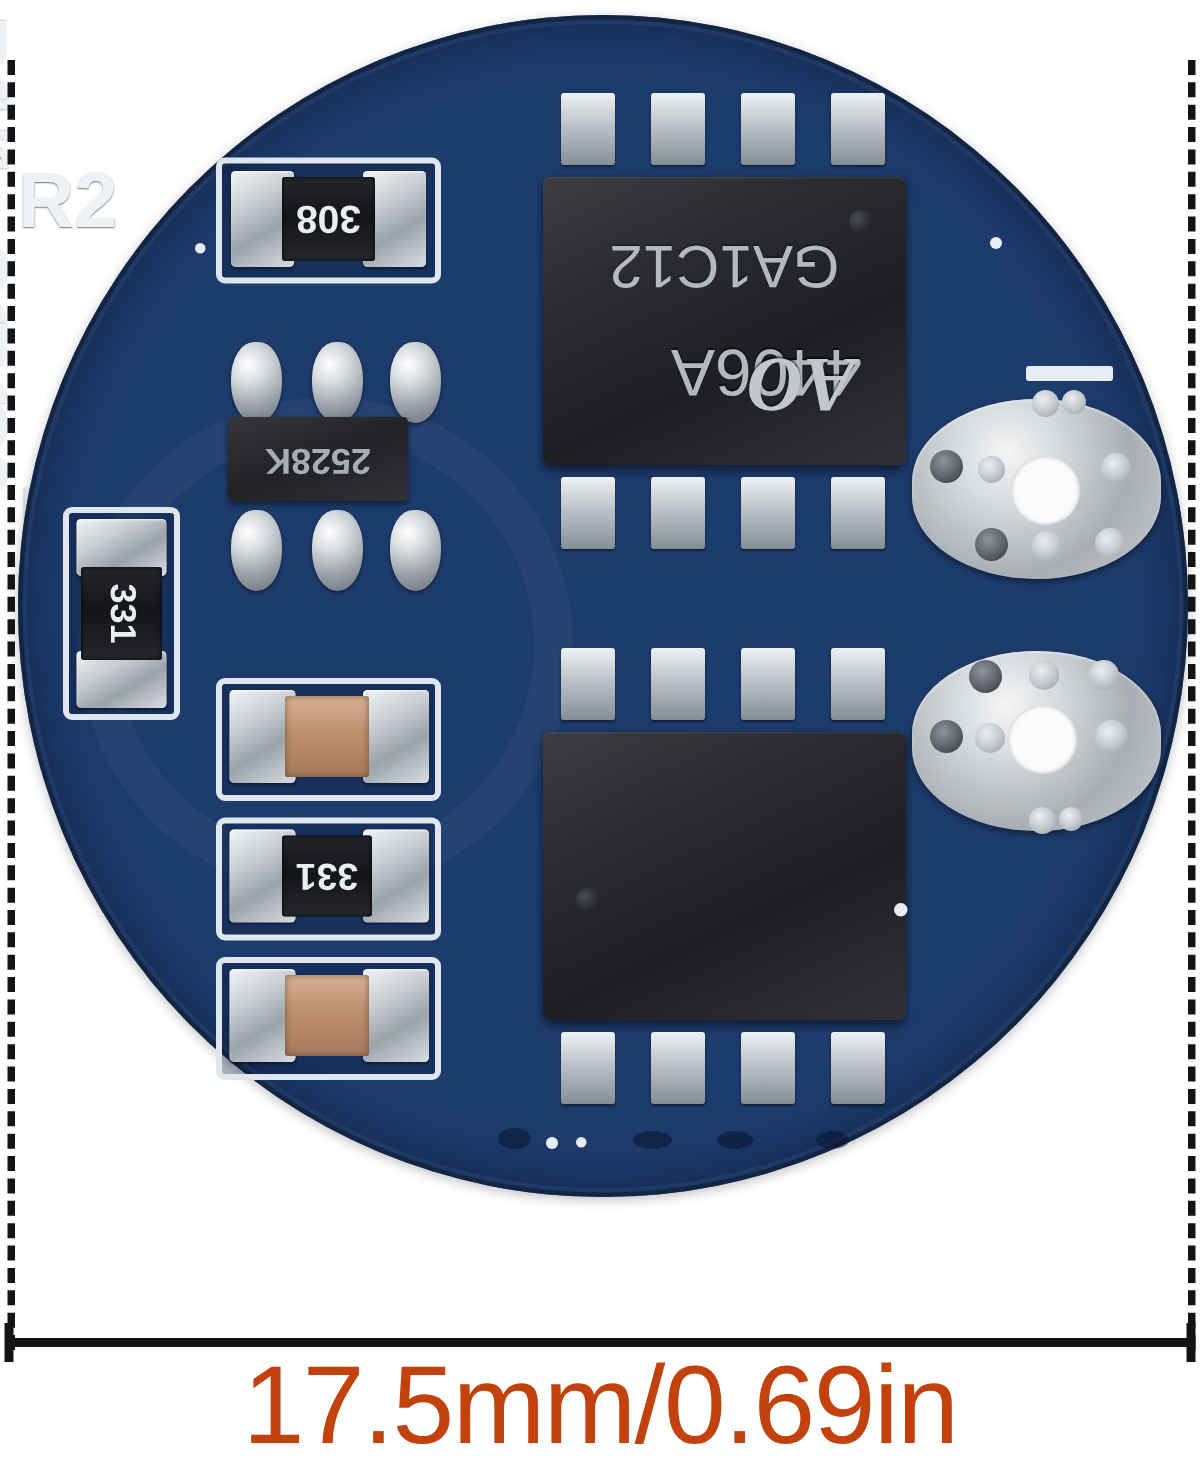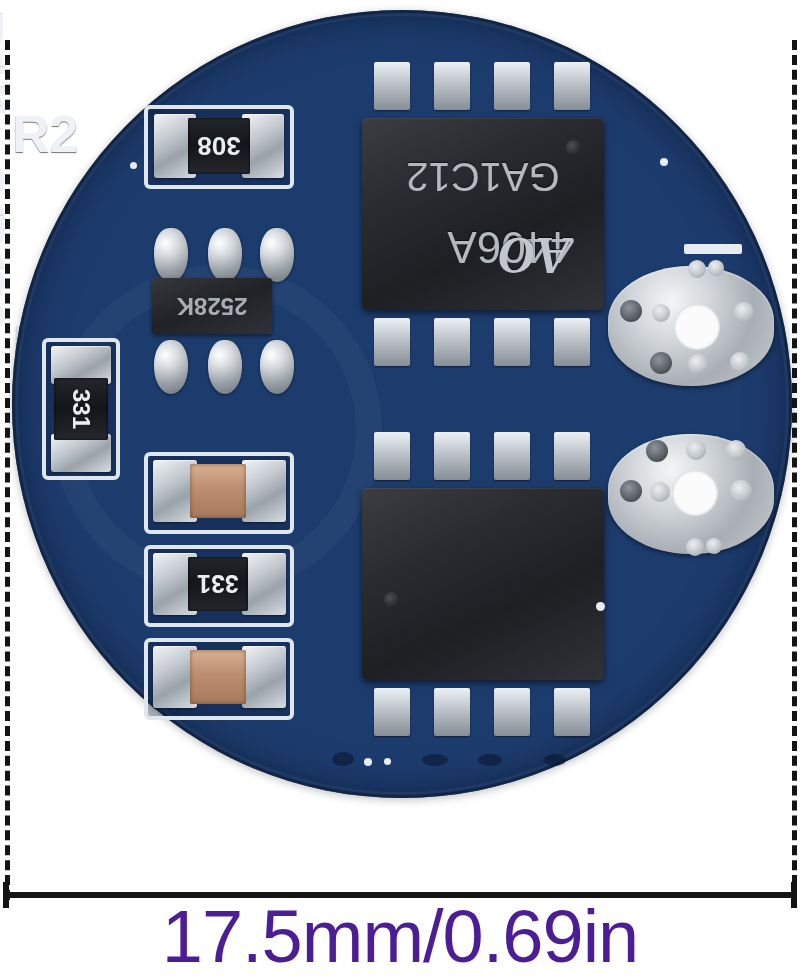--- a/index.html
+++ b/index.html
@@ -50,21 +50,21 @@
 
   .dim-label {
     position: absolute;
     left: 0;
     width: 800px;
     top: 898px;
     text-align: center;
     font-size: 74px;
     line-height: 78px;
     letter-spacing: -1px;
-    color: #4c1d95;
+    color: #c2410c;
     font-family: "Liberation Sans", sans-serif;
     white-space: nowrap;
   }
 
   
   #board-wrap {
     position: absolute;
     left: 12px;
     top: 10px;
     width: 780px;

